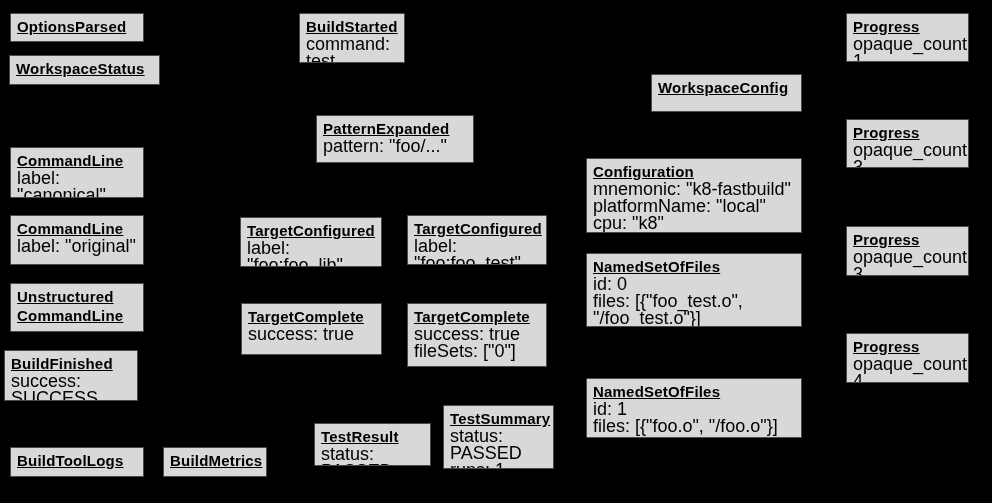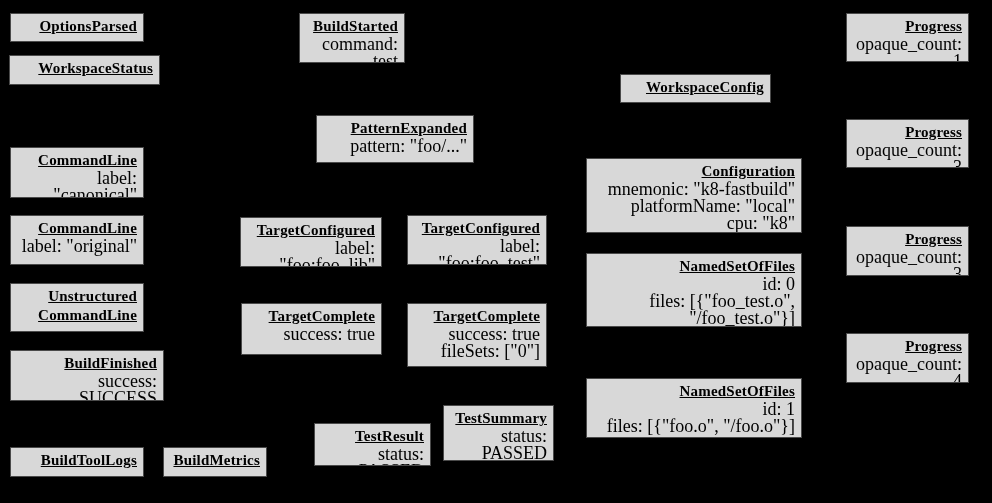--- a/index.html
+++ b/index.html
@@ -7,22 +7,21 @@
     --node-fill:#d8d8d8;
     --node-border:#4a4a4a;
     --node-text:#000000;
   }
   html,body{margin:0;padding:0;background:#111;}
   #stage{
     position:relative;
     width:992px;height:503px;
     background:var(--bg);
     overflow:hidden;
-    font-family:Liberation Serif, serif;
-    text-align:right;
+    font-family:Liberation Sans, sans-serif;
   }
   .node{
     position:absolute;
     box-sizing:border-box;
     background:var(--node-fill);
     border:1px solid var(--node-border);
     color:var(--node-text);
     padding:3px 6px 2px 6px;
     overflow:hidden;
   }
@@ -65,21 +64,21 @@
     <div class="t">CommandLine</div>
     <div class="b">label: "original"</div>
   </div>
 
   <div class="node" style="left:10px;top:283px;width:134px;height:49px">
     <div class="t">Unstructured
 CommandLine</div>
     <div class="b"></div>
   </div>
 
-  <div class="node" style="left:10px;top:350px;width:154px;height:51px">
+  <div class="node" style="left:4px;top:350px;width:134px;height:51px">
     <div class="t">BuildFinished</div>
     <div class="b">success: SUCCESS</div>
   </div>
 
   <div class="node" style="left:10px;top:447px;width:134px;height:30px">
     <div class="t">BuildToolLogs</div>
     <div class="b"></div>
   </div>
 
   <div class="node" style="left:163px;top:447px;width:104px;height:30px">
@@ -116,27 +115,27 @@
     <div class="t">TargetConfigured</div>
     <div class="b">label: "foo:foo_test"</div>
   </div>
 
   <div class="node" style="left:407px;top:303px;width:140px;height:64px">
     <div class="t">TargetComplete</div>
     <div class="b">success: true
 fileSets: ["0"]</div>
   </div>
 
-  <div class="node" style="left:443px;top:405px;width:111px;height:56px">
+  <div class="node" style="left:443px;top:405px;width:111px;height:64px">
     <div class="t">TestSummary</div>
     <div class="b">status: PASSED
 runs: 1</div>
   </div>
 
-  <div class="node" style="left:620px;top:74px;width:151px;height:29px">
+  <div class="node" style="left:651px;top:74px;width:151px;height:38px">
     <div class="t">WorkspaceConfig</div>
     <div class="b"></div>
   </div>
 
   <div class="node" style="left:586px;top:158px;width:216px;height:75px">
     <div class="t">Configuration</div>
     <div class="b">mnemonic: "k8-fastbuild"
 platformName: "local"
 cpu: "k8"</div>
   </div>

